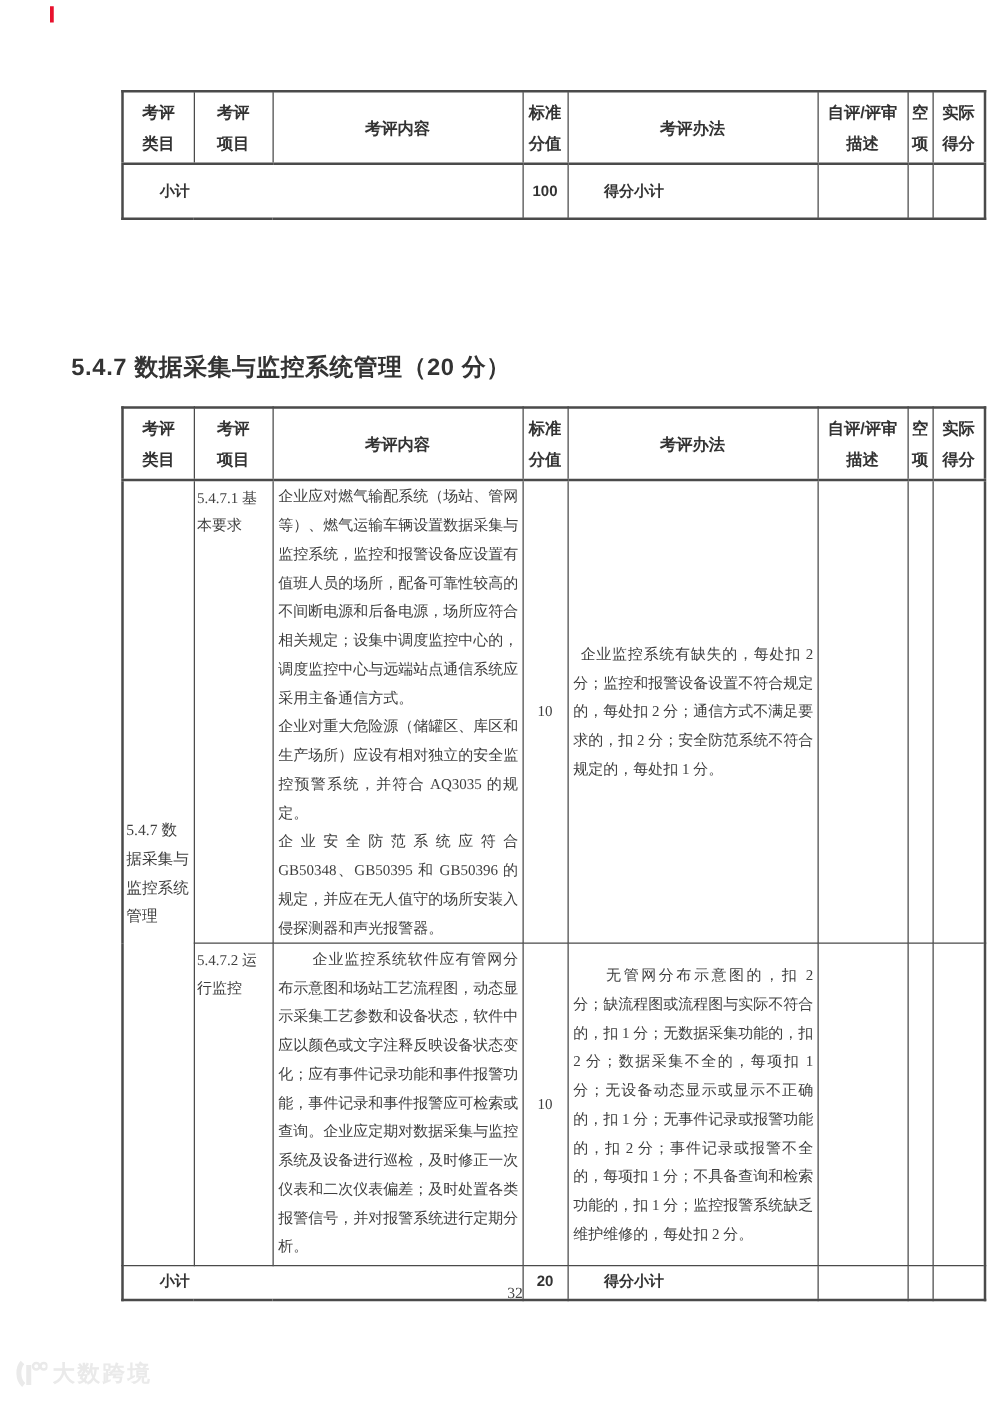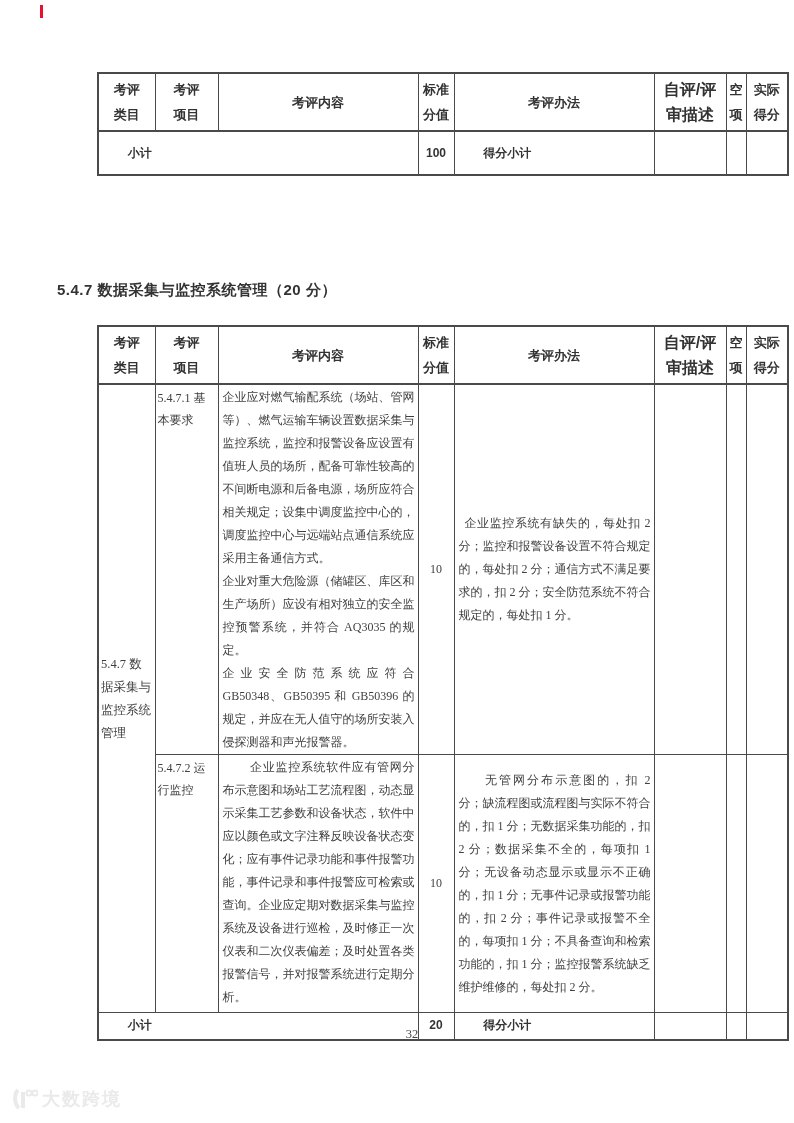--- a/index.html
+++ b/index.html
@@ -17,21 +17,21 @@
   #table2 { top:325px; }
   th, td { border:1px solid #4a4a4a; }
 
   tr.hdr th {
     border-bottom:2px solid #4a4a4a; font-family:"Liberation Sans","DejaVu Sans",sans-serif;
     font-weight:bold; font-size:13px; text-align:center; vertical-align:middle; color:#333;
   }
   tr.hdr { height:58px; }
   tr.hdr th span { display:inline-block; word-break:break-all; line-height:25px; }
   th.c1 span, th.c2 span, th.c4 span, th.c8 span { width:2em; }
-  th.c6 span { width:68px; font-size:16px; }
+  th.c6 span { width:68px; font-size:13px; }
   th.c7 span { width:1em; }
 
   td { font-size:12px; line-height:23px; color:#3f3f3f; }
   td.content { vertical-align:top; text-align:justify; padding:1px 3px 0 4px; }
   td.content p, td.method p { margin:0; text-align:justify; }
   td.method  { vertical-align:middle; text-align:justify; padding:0 3px 0 4px; }
   td.score   { text-align:center; vertical-align:middle; }
   td.item    { vertical-align:top; padding:2px; font-size:12px; line-height:22px;
                word-break:break-all; }
   td.cat     { vertical-align:middle; padding:14px 2px; font-size:12.5px; line-height:23px;
@@ -50,21 +50,21 @@
   tr.sub1 td, tr.sub2 td {
     font-family:"Liberation Sans","DejaVu Sans",sans-serif; font-weight:bold;
     font-size:12px; color:#333; vertical-align:middle;
   }
   td.sub-label { padding-left:2.4em; }
   td.sub-score { text-align:center; }
   td.sub-method { padding-left:2.4em; }
 
   .heading {
     position:absolute; left:57px; top:281px; font-family:"Liberation Sans","DejaVu Sans",sans-serif;
-    font-weight:bold; font-size:15px; color:#333; letter-spacing:0.5px;
+    font-weight:bold; font-size:19px; color:#333; letter-spacing:0.5px;
   }
   .page-number {
     position:absolute; left:0; right:0; top:1027px; text-align:center; font-size:12.5px; color:#444;padding-left:30px;
   }
   .watermark {
     position:absolute; left:12px; top:1086px; display:flex; align-items:center; gap:4px;
     color:#eaeaea;
   }
   .watermark .wm-text {
     font-family:"Liberation Sans","DejaVu Sans",sans-serif; font-weight:bold; font-size:18px;

